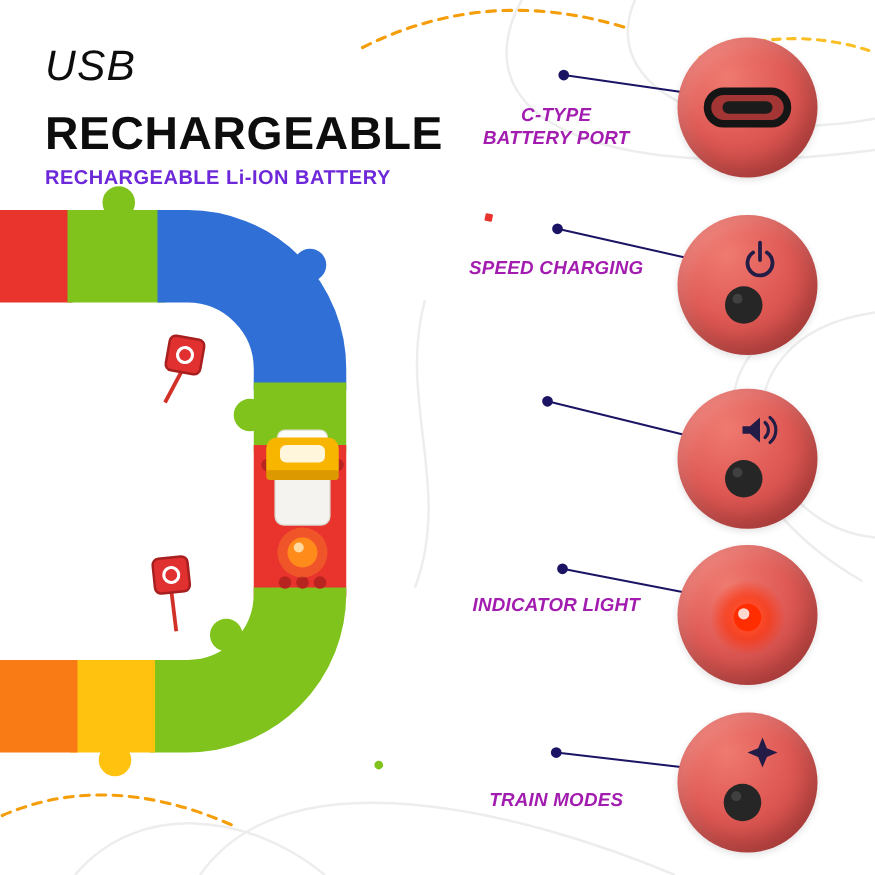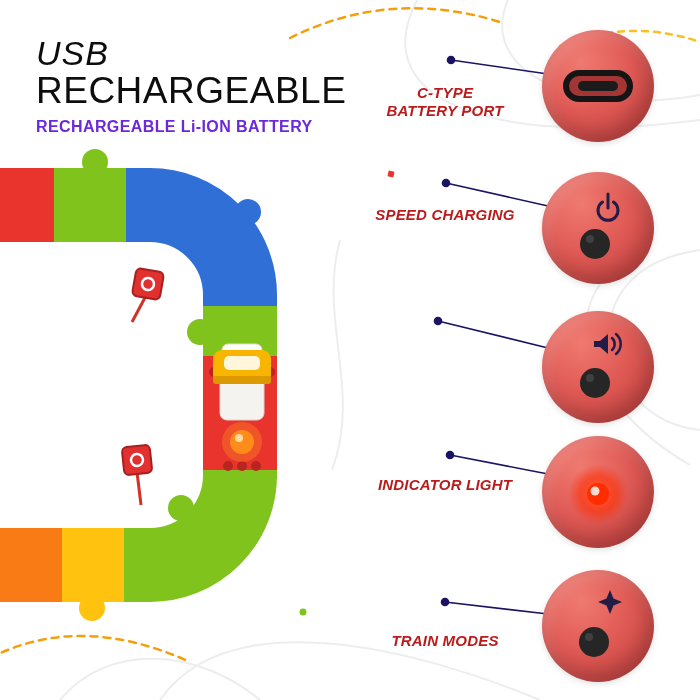--- a/index.html
+++ b/index.html
@@ -4,26 +4,26 @@
 <style>
   html,body{margin:0;padding:0;background:#fff;}
   .canvas{position:relative;width:700px;height:700px;overflow:hidden;background:#ffffff;
           font-family:"Liberation Sans",sans-serif;}
   .bg-decor{position:absolute;left:0;top:0;z-index:0;pointer-events:none;}
   .track-art{position:absolute;left:0;top:0;z-index:1;}
   .connectors{position:absolute;left:0;top:0;z-index:2;pointer-events:none;}
 
   .title-block{position:absolute;left:36px;top:36px;z-index:3;color:#0d0d0d;}
   .t1{font-style:italic;font-weight:400;font-size:34px;letter-spacing:1px;line-height:1;}
-  .t2{font-weight:400;font-size:37px;letter-spacing:.5px;line-height:1.05;margin-top:2px;}
+  .t2{font-weight:700;font-size:37px;letter-spacing:.5px;line-height:1.05;margin-top:18px;}
   .t3{font-weight:700;font-size:16px;letter-spacing:.4px;margin-top:7px;color:#6d28d9;}
 
   .flabel{position:absolute;width:150px;left:370px;text-align:center;z-index:3;
           font-style:italic;font-weight:700;font-size:15px;line-height:1.2;
-          color:#b91c1c;letter-spacing:.2px;}
+          color:#a21caf;letter-spacing:.2px;}
   .flabel span{display:block;}
   .f1l{top:84px}.f2l{top:206px}.f3l{top:345px}.f4l{top:476px}.f5l{top:632px}
 
   .fcircle{position:absolute;left:542px;width:112px;height:112px;border-radius:50%;z-index:3;
            background:radial-gradient(circle at 35% 28%, #ef7a70 0%, #e05a55 45%, #d04b48 75%, #c24341 100%);
            box-shadow:inset -6px -10px 18px rgba(0,0,0,.20), inset 6px 8px 14px rgba(255,255,255,.16),
                       0 2px 6px rgba(0,0,0,.12);}
   .f1c{top:30px}.f2c{top:172px}.f3c{top:311px}.f4c{top:436px}.f5c{top:570px}
   .fcircle svg{display:block;width:112px;height:112px;}
 </style>

